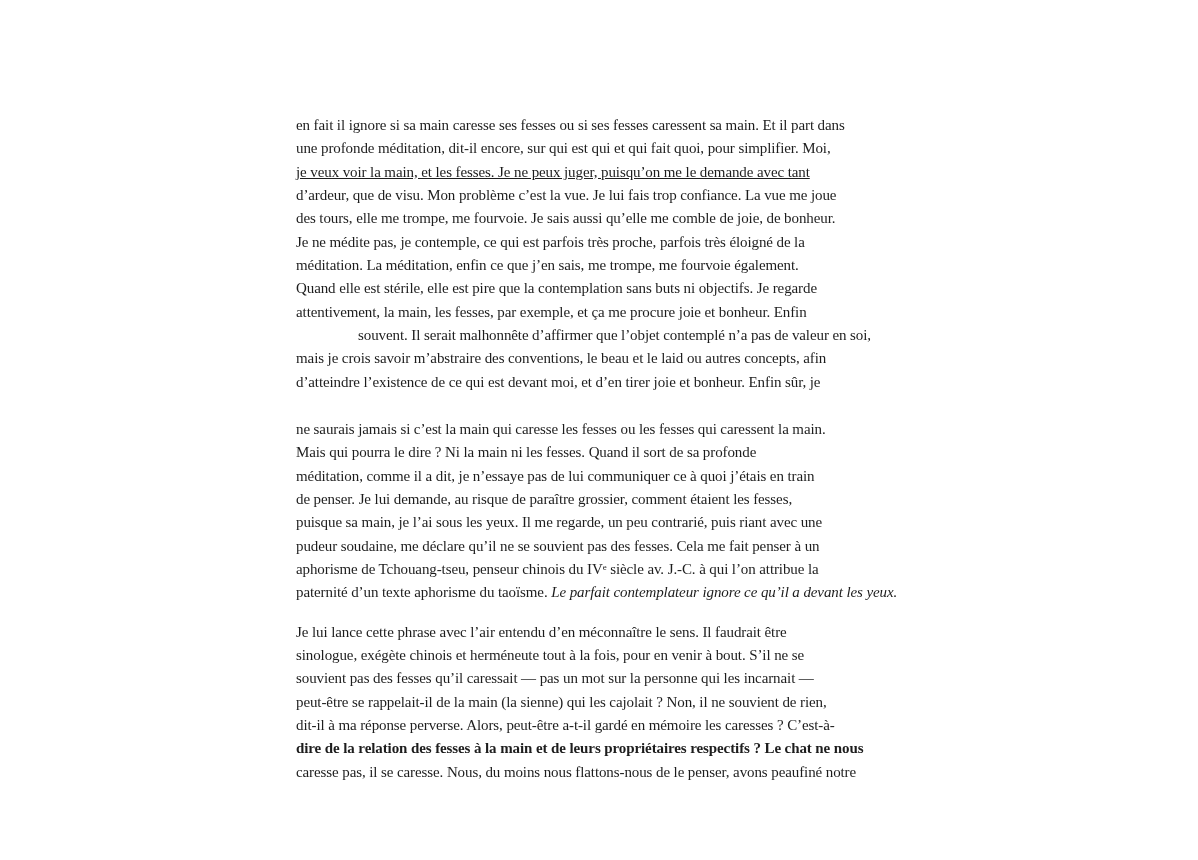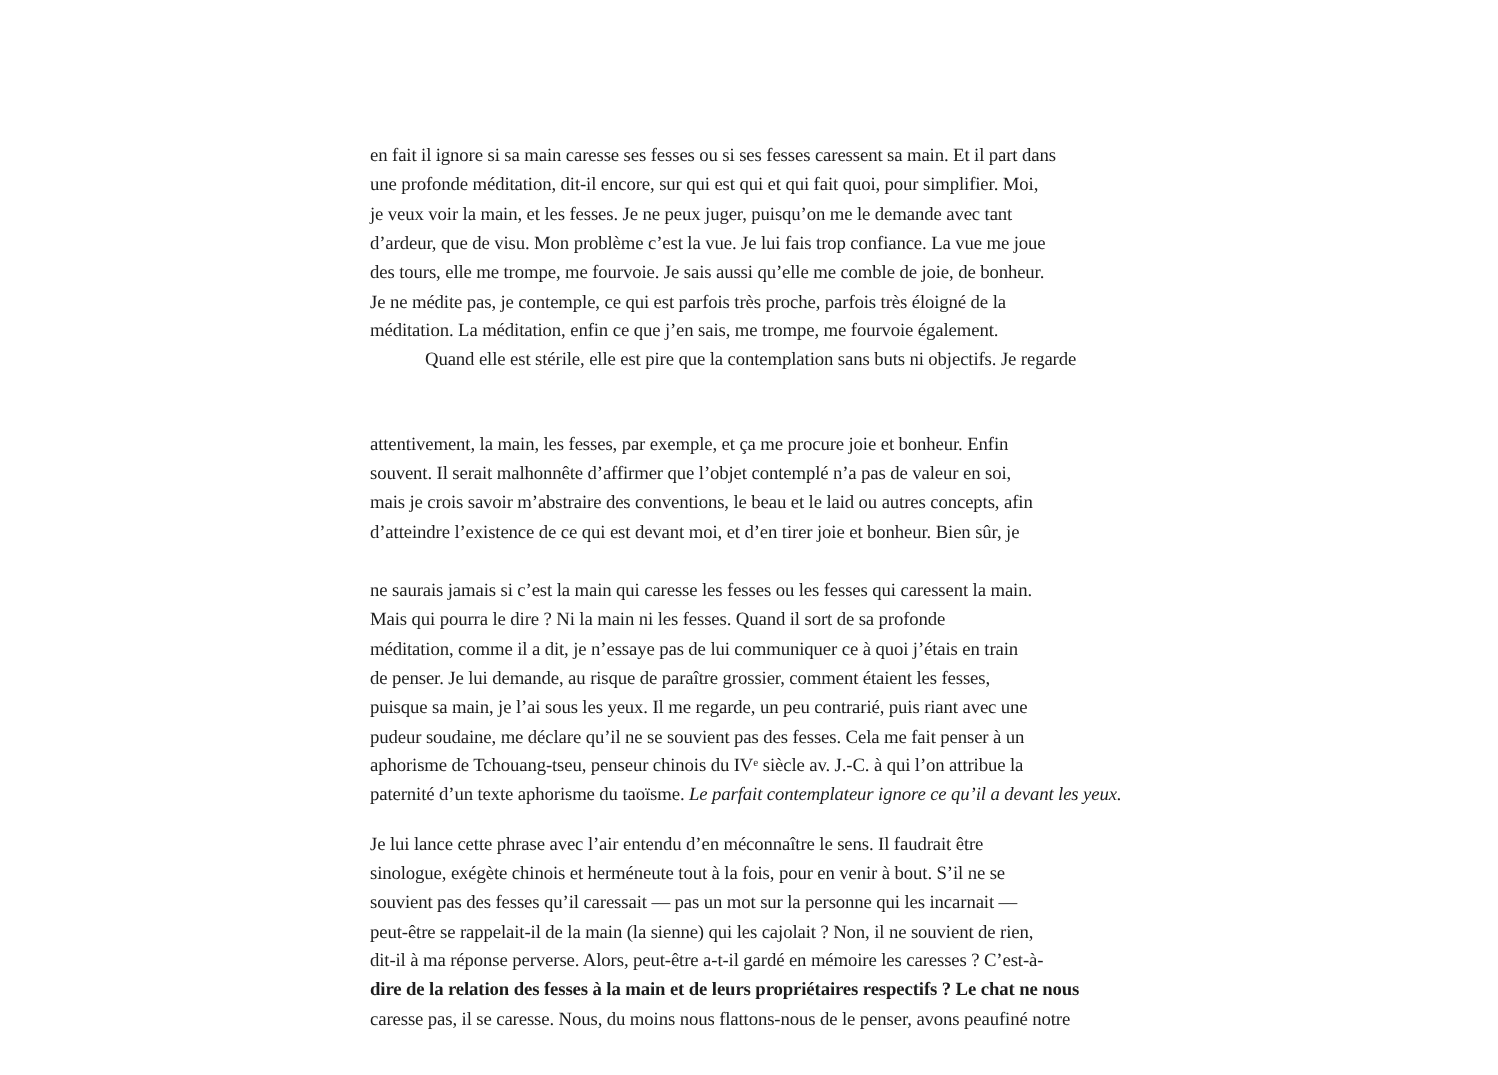--- a/index.html
+++ b/index.html
@@ -40,30 +40,30 @@
     top: -0.45em;
   }
 </style>
 </head>
 <body>
 
 <div class="page">
   <div class="text-block">
       <div class="line" style="word-spacing: 0px;"><span>en fait il ignore si sa main caresse ses fesses ou si ses fesses caressent sa main. Et il part dans</span></div>
       <div class="line" style="word-spacing: 0px;"><span>une profonde méditation, dit-il encore, sur qui est qui et qui fait quoi, pour simplifier. Moi,</span></div>
-      <div class="line" style="word-spacing: 0px;"><span>je veux voir la main, et les fesses. Je ne peux juger, puisqu’on me le demande avec tant</span></div>
+      <div class="line" style="word-spacing: 0px; text-decoration: underline;"><span>je veux voir la main, et les fesses. Je ne peux juger, puisqu’on me le demande avec tant</span></div>
       <div class="line" style="word-spacing: 0px;"><span>d’ardeur, que de visu. Mon problème c’est la vue. Je lui fais trop confiance. La vue me joue</span></div>
       <div class="line" style="word-spacing: 0px;"><span>des tours, elle me trompe, me fourvoie. Je sais aussi qu’elle me comble de joie, de bonheur.</span></div>
       <div class="line" style="word-spacing: 0px;"><span>Je ne médite pas, je contemple, ce qui est parfois très proche, parfois très éloigné de la</span></div>
       <div class="line" style="word-spacing: 0px;"><span>méditation. La méditation, enfin ce que j’en sais, me trompe, me fourvoie également.</span></div>
-      <div class="line" style="word-spacing: 0px; margin-left: 44px;"><span>Quand elle est stérile, elle est pire que la contemplation sans buts ni objectifs. Je regarde</span></div>
-      <div class="line" style="word-spacing: 0px; margin-top: 44px;"><span>attentivement, la main, les fesses, par exemple, et ça me procure joie et bonheur. Enfin</span></div>
-      <div class="line" style="word-spacing: 0px;"><span>souvent. Il serait malhonnête d’affirmer que l’objet contemplé n’a pas de valeur en soi,</span></div>
+      <div class="line" style="word-spacing: 0px;"><span>Quand elle est stérile, elle est pire que la contemplation sans buts ni objectifs. Je regarde</span></div>
+      <div class="line" style="word-spacing: 0px;"><span>attentivement, la main, les fesses, par exemple, et ça me procure joie et bonheur. Enfin</span></div>
+      <div class="line" style="word-spacing: 0px; text-align: center;"><span>souvent. Il serait malhonnête d’affirmer que l’objet contemplé n’a pas de valeur en soi,</span></div>
       <div class="line" style="word-spacing: 0px;"><span>mais je crois savoir m’abstraire des conventions, le beau et le laid ou autres concepts, afin</span></div>
-      <div class="line" style="word-spacing: 0px;"><span>d’atteindre l’existence de ce qui est devant moi, et d’en tirer joie et bonheur. Bien sûr, je</span></div>
+      <div class="line" style="word-spacing: 0px;"><span>d’atteindre l’existence de ce qui est devant moi, et d’en tirer joie et bonheur. Enfin sûr, je</span></div>
       <div class="line" style="word-spacing: 0px; margin-top: 24px;"><span>ne saurais jamais si c’est la main qui caresse les fesses ou les fesses qui caressent la main.</span></div>
       <div class="line" style="word-spacing: 0px;"><span>Mais qui pourra le dire ? Ni la main ni les fesses. Quand il sort de sa profonde</span></div>
       <div class="line" style="word-spacing: 0px;"><span>méditation, comme il a dit, je n’essaye pas de lui communiquer ce à quoi j’étais en train</span></div>
       <div class="line" style="word-spacing: 0px;"><span>de penser. Je lui demande, au risque de paraître grossier, comment étaient les fesses,</span></div>
       <div class="line" style="word-spacing: 0px;"><span>puisque sa main, je l’ai sous les yeux. Il me regarde, un peu contrarié, puis riant avec une</span></div>
       <div class="line" style="word-spacing: 0px;"><span>pudeur soudaine, me déclare qu’il ne se souvient pas des fesses. Cela me fait penser à un</span></div>
       <div class="line" style="word-spacing: 0px;"><span>aphorisme de Tchouang-tseu, penseur chinois du IV</span><span class="sup">e</span><span> siècle av. J.-C. à qui l’on attribue la</span></div>
       <div class="line" style="word-spacing: 0px;"><span>paternité d’un texte aphorisme du taoïsme. </span><span class="it">Le parfait contemplateur ignore ce qu’il a devant les yeux.</span></div>
       <div class="line" style="word-spacing: 0px; margin-top: 16px;"><span>Je lui lance cette phrase avec l’air entendu d’en méconnaître le sens. Il faudrait être</span></div>
       <div class="line" style="word-spacing: 0px;"><span>sinologue, exégète chinois et herméneute tout à la fois, pour en venir à bout. S’il ne se</span></div>

